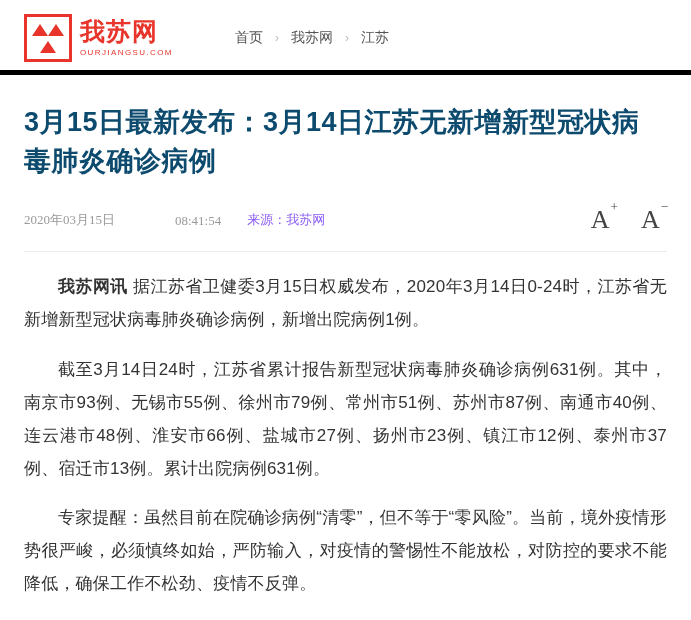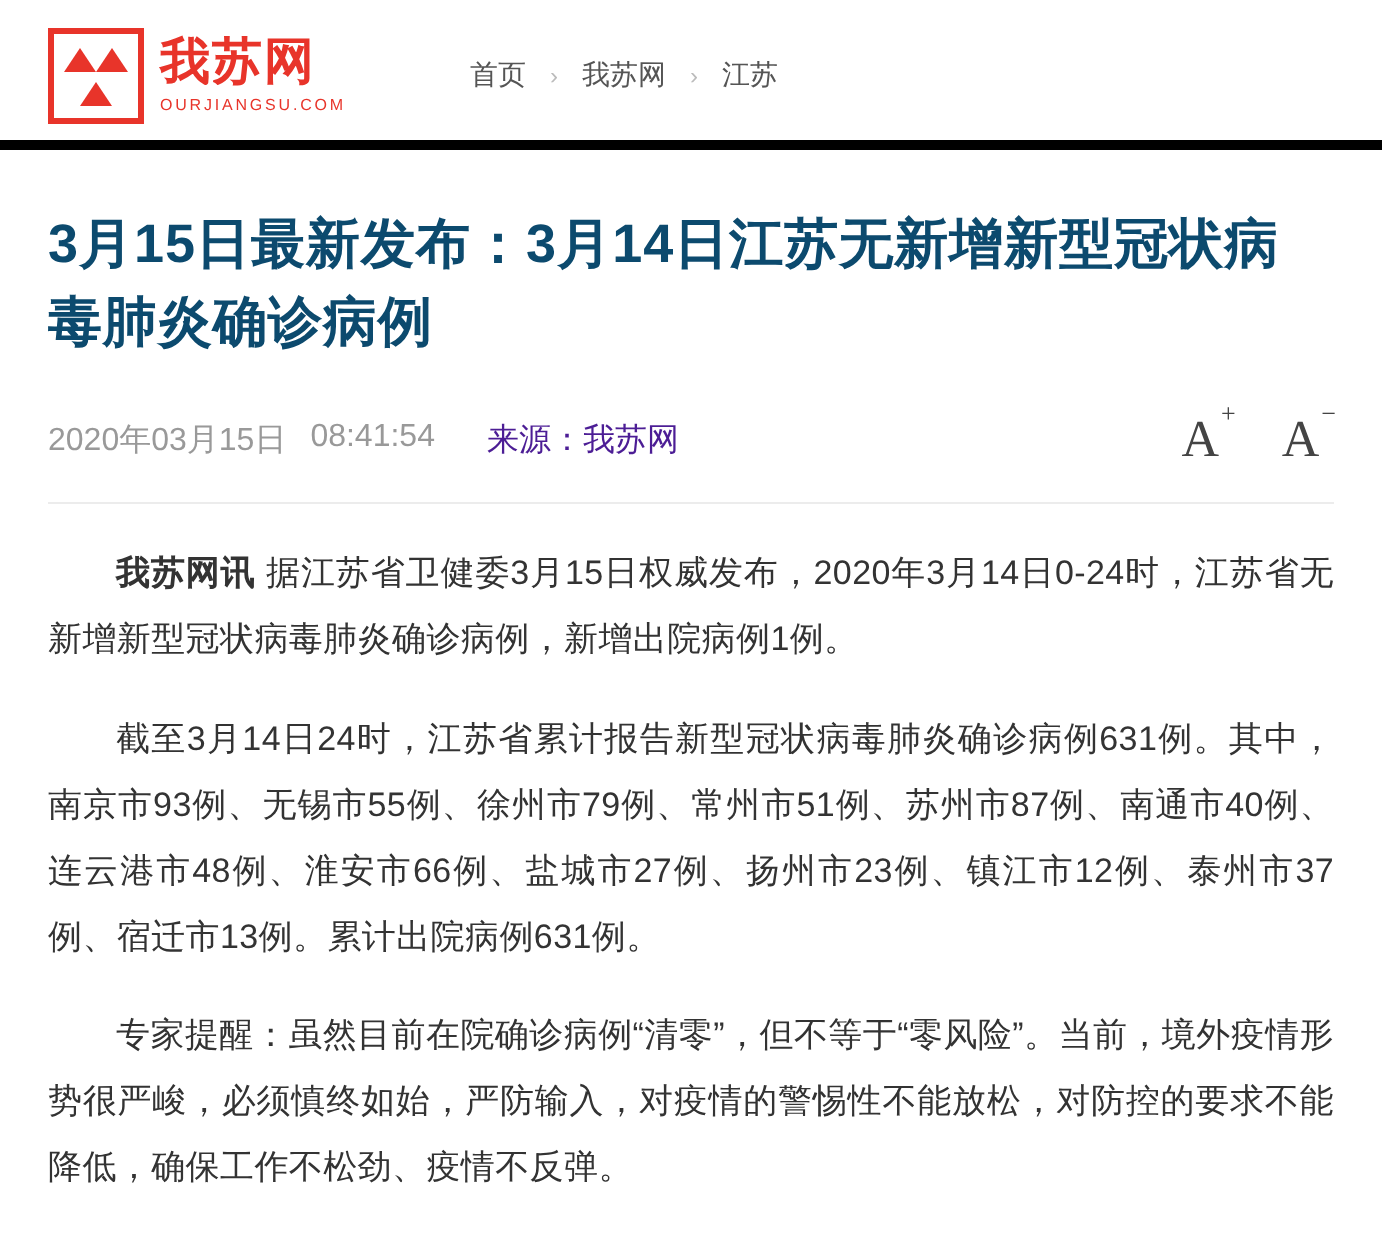--- a/index.html
+++ b/index.html
@@ -118,28 +118,29 @@
   .meta-row {
     display: flex;
     align-items: center;
     margin-top: 22px;
     padding-bottom: 14px;
     border-bottom: 1px solid #ececec;
     position: relative;
     min-height: 34px;
   }
   .meta-left {
-    font-size: 16px;
+    font-size: 13px;
     color: #999;
     display: flex;
-    align-items: flex-start;
+    align-items: flex-end;
+    font-family: Liberation Serif, serif;
   }
   .meta-date { margin-right: 12px; }
-  .meta-time { margin-right: 26px; }
-  .meta-source { color: #4c1d95; }
+  .meta-time { margin-right: 26px; margin-left: 48px; }
+  .meta-source { color: #8b5cf6; }
   .font-controls {
     margin-left: auto;
     display: flex;
     align-items: flex-start;
     color: #555;
   }
   .font-btn {
     font-size: 26px;
     line-height: 1;
     color: #444;

